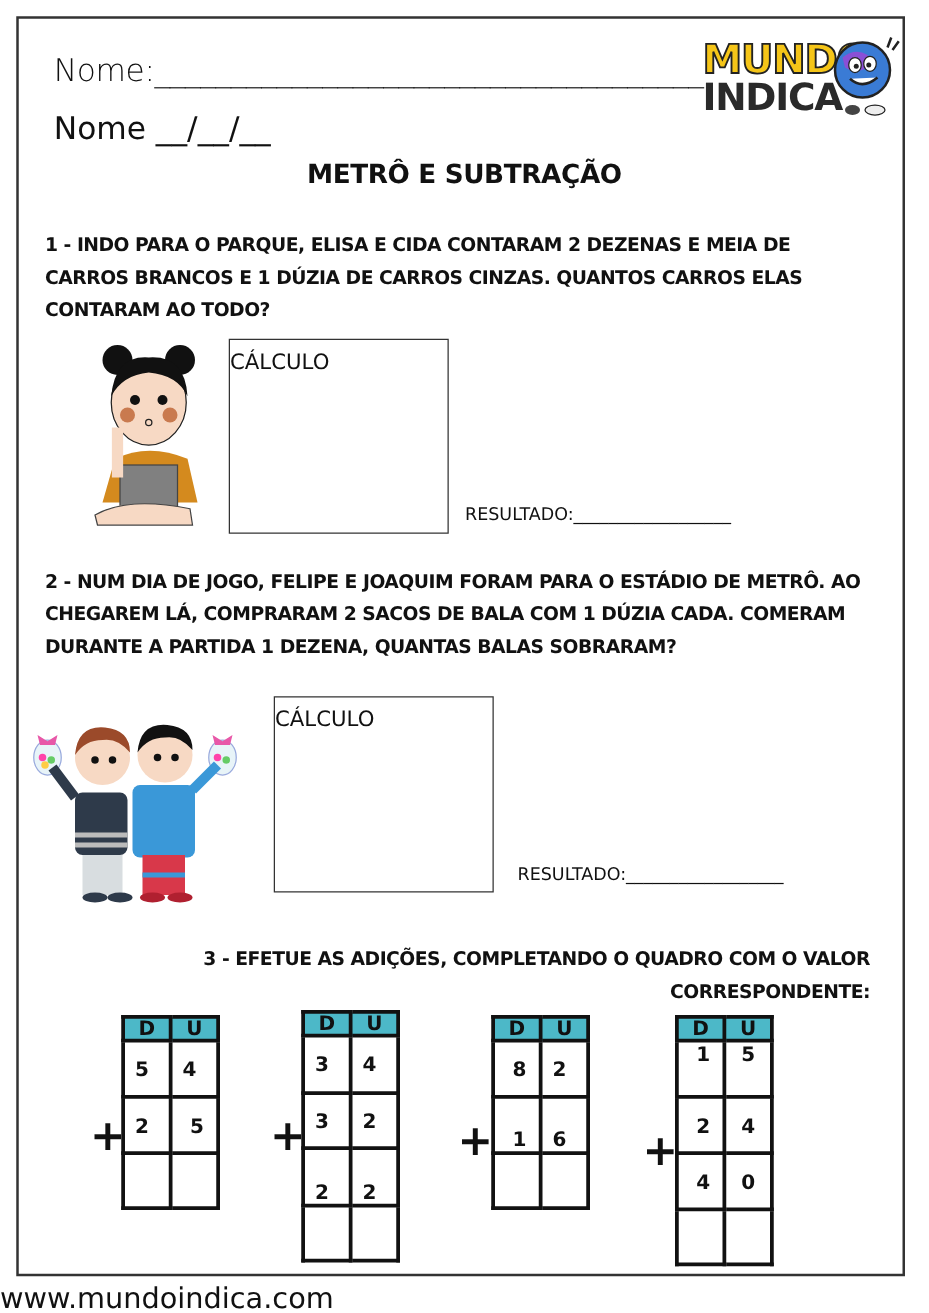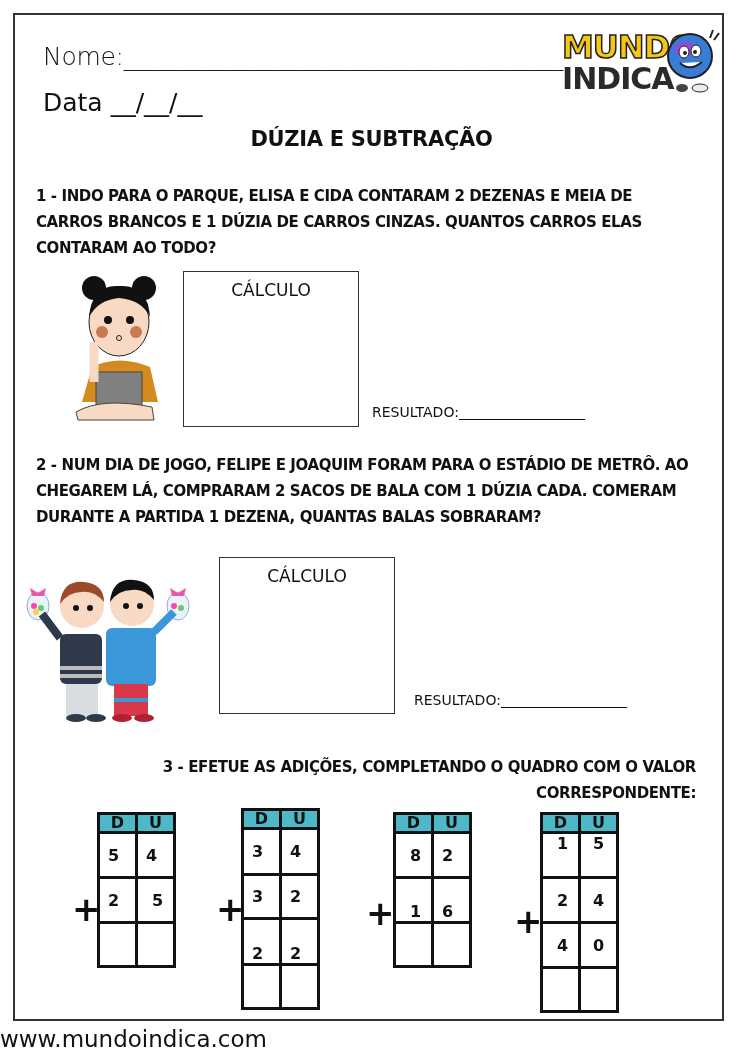--- a/index.html
+++ b/index.html
@@ -4,57 +4,57 @@
 <style>
   html,body{margin:0;padding:0;background:#fff;}
   body{width:743px;height:1050px;position:relative;overflow:hidden;font-family:"DejaVu Sans","Liberation Sans",sans-serif;color:#111;}
   .frame{position:absolute;left:13px;top:13px;width:711px;height:1008px;border:2px solid #333;box-sizing:border-box;}
   .abs{position:absolute;}
   .nome{left:43px;top:42px;font-size:25px;font-family:"DejaVu Sans",sans-serif;font-weight:300;letter-spacing:-0.3px;}
   .data{left:43px;top:88px;font-size:25px;}
   .title{left:0;width:743px;top:127px;text-align:center;font-size:21px;font-weight:bold;letter-spacing:-0.3px;}
   .q{left:36px;font-size:15px;font-weight:bold;line-height:26px;width:660px;letter-spacing:-0.4px;}
   .calc-box{border:1.5px solid #333;box-sizing:border-box;background:#fff;}
-  .calc-label{display:block;text-align:center;font-size:17px;margin-top:8px;}
+  .calc-label{display:block;font-size:17px;margin-top:8px;}
   .result{font-size:14px;}
   .logo{left:560px;top:28px;width:160px;height:70px;}
   .logo .mundo{position:absolute;left:2px;top:0;font-size:32px;font-weight:bold;color:#f5c518;-webkit-text-stroke:1.5px #222;letter-spacing:-1px;font-family:"DejaVu Sans",sans-serif;}
   .logo .indica{position:absolute;left:2px;top:33px;font-size:30px;font-weight:bold;color:#2a2a2a;letter-spacing:-1px;font-family:"DejaVu Sans",sans-serif;}
   .grid{position:absolute;border-collapse:collapse;}
   .grid td{border:3px solid #111;width:38px;text-align:left;vertical-align:middle;font-weight:bold;font-size:16px;padding:0 0 0 8px;box-sizing:border-box;}
   .grid th{background:#4cb8c8;border:3px solid #111;height:16px;font-size:16px;font-weight:bold;line-height:14px;padding:0;}
   .plus{position:absolute;font-size:34px;font-weight:bold;line-height:1;}
   .footer{left:0;width:743px;top:1026px;font-size:23px;}
 </style>
 </head>
 <body>
 
 <div class="frame"></div>
 
 <div class="abs nome">Nome:____________________________________</div>
-<div class="abs data">Data __/__/__</div>
+<div class="abs data">Nome __/__/__</div>
 
 <div class="abs logo">
   <span class="mundo">MUNDO</span>
   <span class="indica">INDICA</span>
   <svg class="abs" style="left:100px;top:0;" width="60" height="68">
     <circle cx="30" cy="28" r="22" fill="#3a7bd5" stroke="#222" stroke-width="2"></circle>
     <path d="M14 18 Q24 10 34 16 Q40 22 30 28 Q22 30 16 26Z" fill="#8a4fd6"></path>
     <ellipse cx="24" cy="24" rx="5" ry="6" fill="#fff" stroke="#222"></ellipse>
     <ellipse cx="36" cy="23" rx="5" ry="6" fill="#fff" stroke="#222"></ellipse>
     <circle cx="25" cy="25" r="2" fill="#222"></circle>
       <circle cx="35" cy="24" r="2" fill="#222"></circle>
     <path d="M20 35 Q30 44 42 34" fill="#fff" stroke="#222" stroke-width="2"></path>
     <path d="M50 10 l3 -8 M54 12 l5 -7" stroke="#222" stroke-width="2"></path>
     <ellipse cx="40" cy="60" rx="8" ry="4" fill="#eee" stroke="#222"></ellipse>
     <ellipse cx="22" cy="60" rx="6" ry="4" fill="#444"></ellipse>
   </svg>
 </div>
 
-<div class="abs title">DÚZIA E SUBTRAÇÃO</div>
+<div class="abs title">METRÔ E SUBTRAÇÃO</div>
 
 <div class="abs q" style="top:183px;">1 - INDO PARA O PARQUE, ELISA E CIDA CONTARAM 2 DEZENAS E MEIA DE CARROS BRANCOS E 1 DÚZIA DE CARROS CINZAS. QUANTOS CARROS ELAS CONTARAM AO TODO?</div>
 <svg class="abs" style="left:72px;top:272px;" width="95" height="150">
   <circle cx="22" cy="16" r="12" fill="#111"></circle>
     <circle cx="72" cy="16" r="12" fill="#111"></circle>
   <ellipse cx="47" cy="50" rx="30" ry="34" fill="#f7d9c4" stroke="#222"></ellipse>
   <path d="M17 45 Q20 12 47 14 Q76 12 78 45 Q70 28 47 26 Q26 28 17 45Z" fill="#111"></path>
   <circle cx="36" cy="48" r="4" fill="#111"></circle>
     <circle cx="58" cy="48" r="4" fill="#111"></circle>
   <circle cx="30" cy="60" r="6" fill="#c97a4f"></circle>

